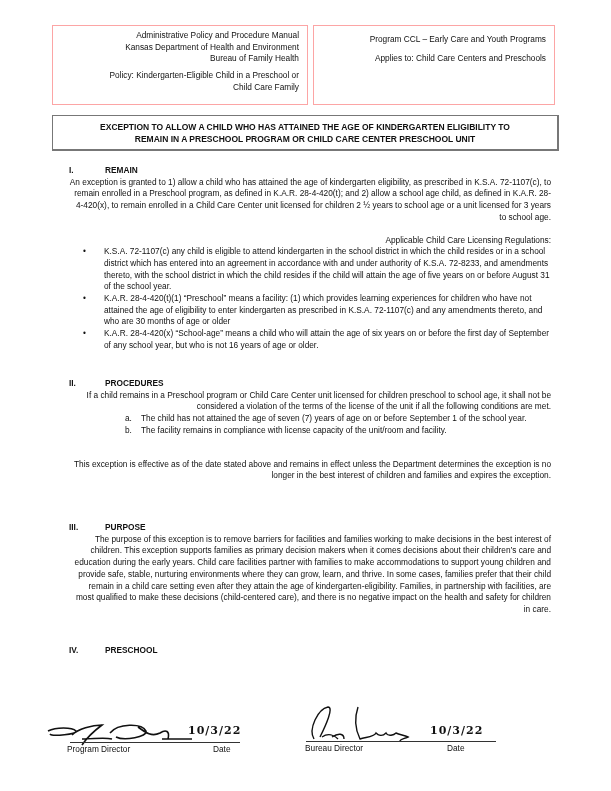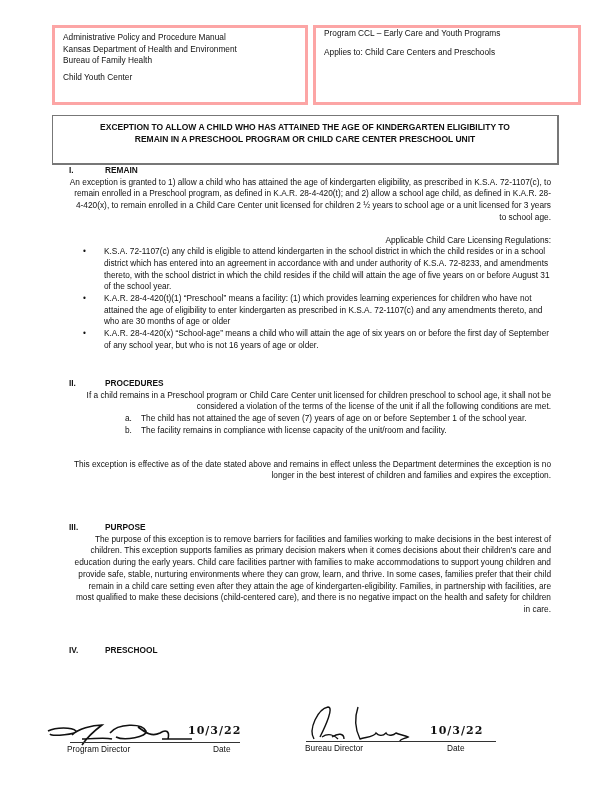--- a/index.html
+++ b/index.html
@@ -1,27 +1,27 @@
 <!DOCTYPE html>
 <html><head>
 <meta charset="utf-8">
 <style>
   html, body { margin: 0; padding: 0; background: #ffffff; }
   body {
     width: 611px; height: 791px; position: relative; overflow: hidden;
     font-family: "Liberation Sans", sans-serif; color: #111;
     font-size: 8.3px; line-height: 11.7px;
   }
-  .box { position: absolute; border: 3px solid #fca5a5; box-sizing: border-box; }
+  .box { position: absolute; border: 1px solid #fca5a5; box-sizing: border-box; text-align: right; }
   #hdr-left { left: 52px; top: 25px; width: 256px; height: 80px; padding: 4px 8px; }
-  #hdr-right { left: 313px; top: 25px; width: 268px; height: 80px; padding: 0 8px; }
+  #hdr-right { left: 313px; top: 25px; width: 242px; height: 80px; padding: 8px 8px; }
   .hl { white-space: nowrap; }
   .gap { height: 5px; }
   #hdr-right .hl { margin-bottom: 7px; }
-  #title-box { left: 52px; top: 115px; width: 507px; height: 50px; border-color: #777; border-width: 1px 2px 2px 1px;
+  #title-box { left: 52px; top: 115px; width: 507px; height: 36px; border-color: #777; border-width: 1px 2px 2px 1px;
     text-align: center; font-weight: bold; font-size: 8.5px; line-height: 12px; padding-top: 5px; }
   .sec { position: absolute; left: 69px; width: 482px; }
   .sec-h { font-weight: bold; display: flex; }
   .sec-h .num { width: 36px; }
   p { margin: 0; text-align: right; }
   ul.regs { list-style: none; margin: 0; padding: 0 0 0 35px; }
   ul.regs li { position: relative; padding-left: 0; }
   ul.regs li .bullet { position: absolute; left: -21px; top: 0; }
   ol.cond { list-style: none; margin: 0; padding: 0 0 0 72px; }
   ol.cond li { position: relative; }
@@ -32,21 +32,22 @@
   .sig-date { position: absolute; font-family: "DejaVu Serif", serif; font-size: 11px; font-weight: bold; letter-spacing: 1px; white-space: nowrap; }
 </style>
 </head>
 <body>
 
 <div class="box" id="hdr-left">
   <div class="hl">Administrative Policy and Procedure Manual</div>
   <div class="hl">Kansas Department of Health and Environment</div>
   <div class="hl">Bureau of Family Health</div>
   <div class="gap"></div>
-  <div class="hl">Child Youth Center</div>
+  <div class="hl">Policy: Kindergarten-Eligible Child in a Preschool or</div>
+  <div class="hl">Child Care Family</div>
 </div>
 
 <div class="box" id="hdr-right">
   <div class="hl">Program CCL – Early Care and Youth Programs</div>
   <div class="hl">Applies to: Child Care Centers and Preschools</div>
 </div>
 
 <div class="box" id="title-box">
   <div>EXCEPTION TO ALLOW A CHILD WHO HAS ATTAINED THE AGE OF KINDERGARTEN ELIGIBILITY TO</div>
   <div>REMAIN IN A PRESCHOOL PROGRAM OR CHILD CARE CENTER PRESCHOOL UNIT</div>

